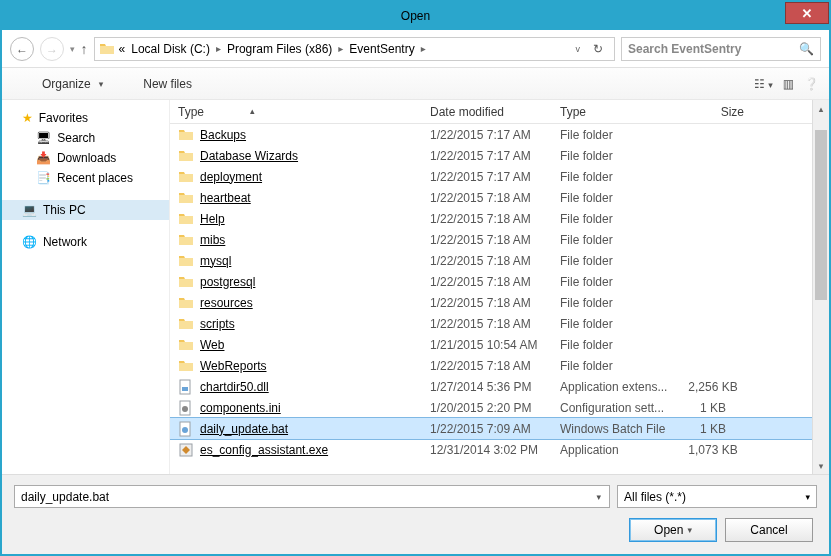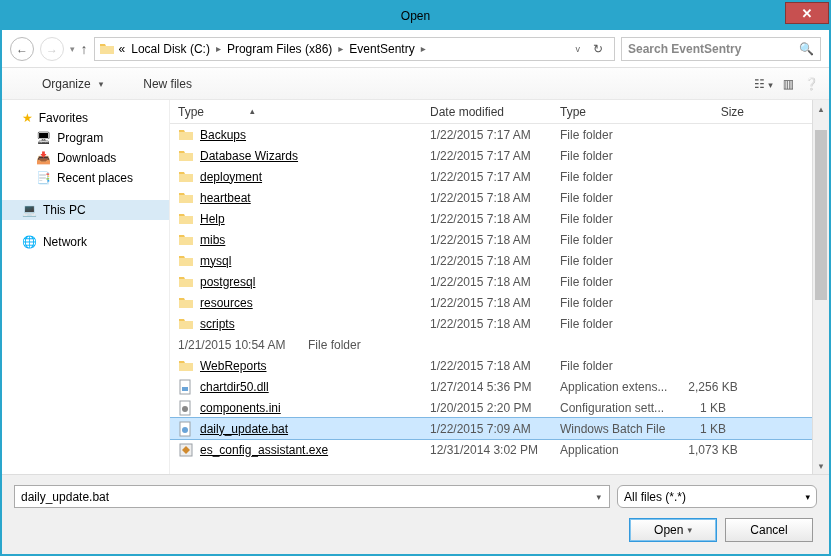--- a/index.html
+++ b/index.html
@@ -116,21 +116,21 @@
   </div>
 
   <div class="body">
     <div class="sidebar">
       <div class="side-header">
           <span class="star">★</span>
           <span>Favorites</span>
         </div>
       <div class="side-item side-sub">
           <span>🖥</span>
-          <span>Program</span>
+          <span>Search</span>
         </div>
       <div class="side-item side-sub">
           <span>📥</span>
           <span>Downloads</span>
         </div>
       <div class="side-item side-sub">
           <span>📑</span>
           <span>Recent places</span>
         </div>
       <div style="height:12px;"></div>
@@ -290,20 +290,29 @@
                   <path fill="#f9e09a" d="M1 5h14v8H1z"></path>
                 </svg>
               </span>
               <span>scripts</span>
             </div>
             <div class="c-date">1/22/2015 7:18 AM</div>
             <div class="c-type">File folder</div>
             <div class="c-size"></div>
           </div>
           <div class="row">
+            <div class="c-name">
+              <span class="folder-icon">
+                <svg class="ico" viewBox="0 0 16 16">
+                  <path fill="#f3c659" d="M1 3h5l1 2h8v8H1z"></path>
+                  <path fill="#f9e09a" d="M1 5h14v8H1z"></path>
+                </svg>
+              </span>
+              <span>Web</span>
+            </div>
             <div class="c-date">1/21/2015 10:54 AM</div>
             <div class="c-type">File folder</div>
             <div class="c-size"></div>
           </div>
           <div class="row">
             <div class="c-name">
               <span class="folder-icon">
                 <svg class="ico" viewBox="0 0 16 16">
                   <path fill="#f3c659" d="M1 3h5l1 2h8v8H1z"></path>
                   <path fill="#f9e09a" d="M1 5h14v8H1z"></path>
@@ -377,21 +386,21 @@
         <div class="thumb"></div>
         <div class="arrow down">▾</div>
       </div>
     </div>
   </div>
 
   <div class="bottom">
     <div class="brow">
       <input class="fileinput" value="daily_update.bat" style="">
       <span style="margin-left:-22px;font-size:9px;color:#555;">▾</span>
-      <div class="filter" style="margin-left:8px;border-radius:6px;">
+      <div class="filter" style="margin-left:8px;">
         <span>All files (*.*)</span>
           <span style="font-size:9px;">▾</span>
       </div>
     </div>
     <div class="btns">
       <div class="dlgbtn primary">
           <span>Open</span>
           <span class="dropcaret">▾</span>
         </div>
       <div class="dlgbtn">

